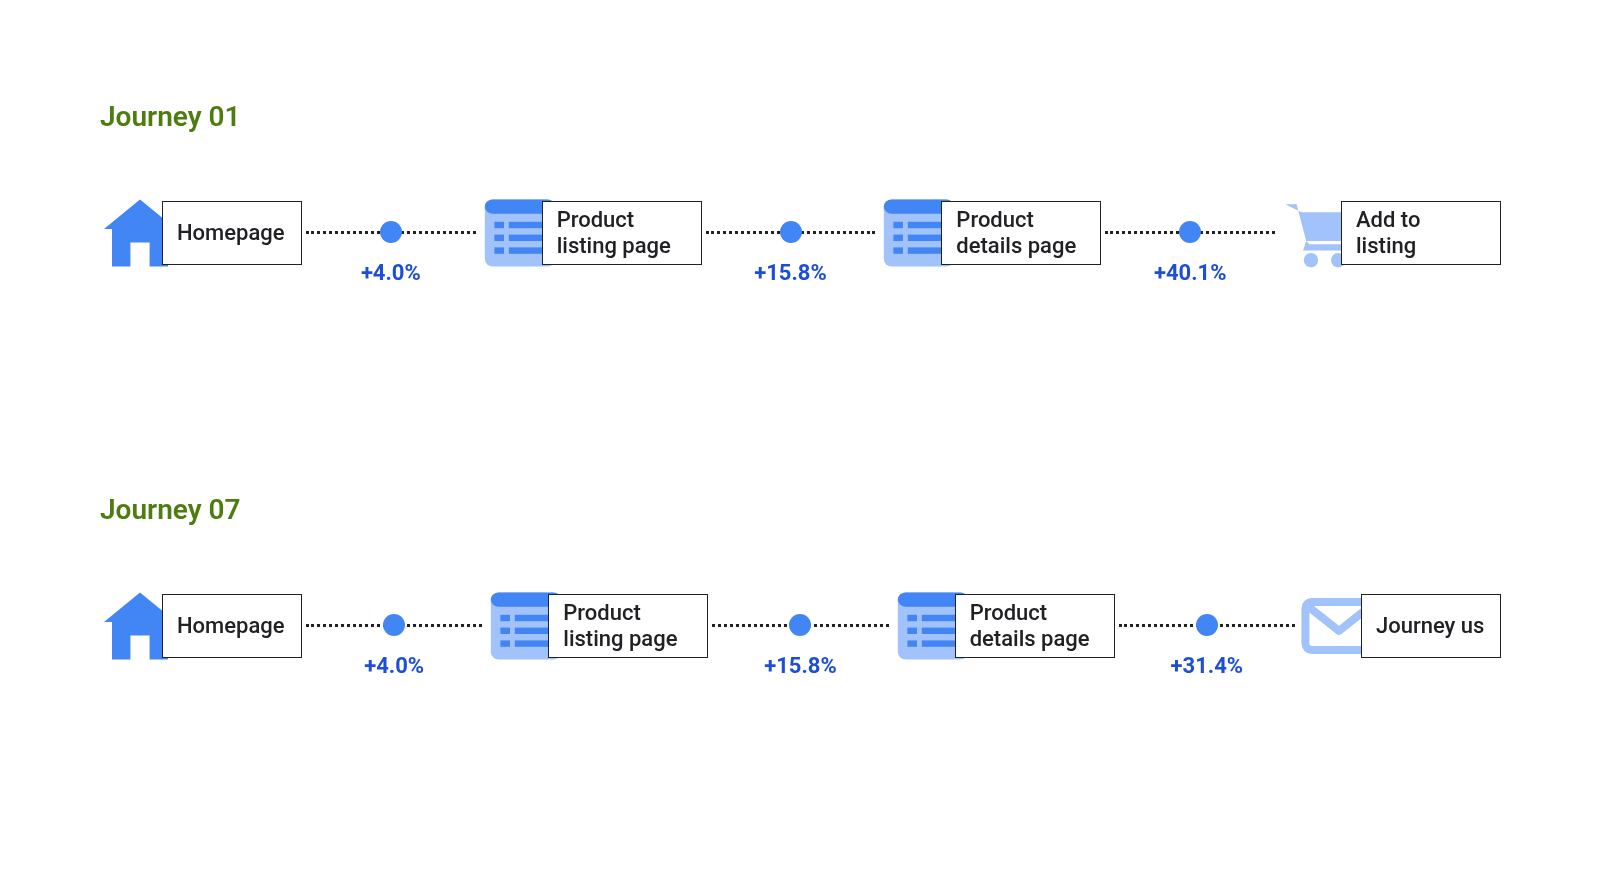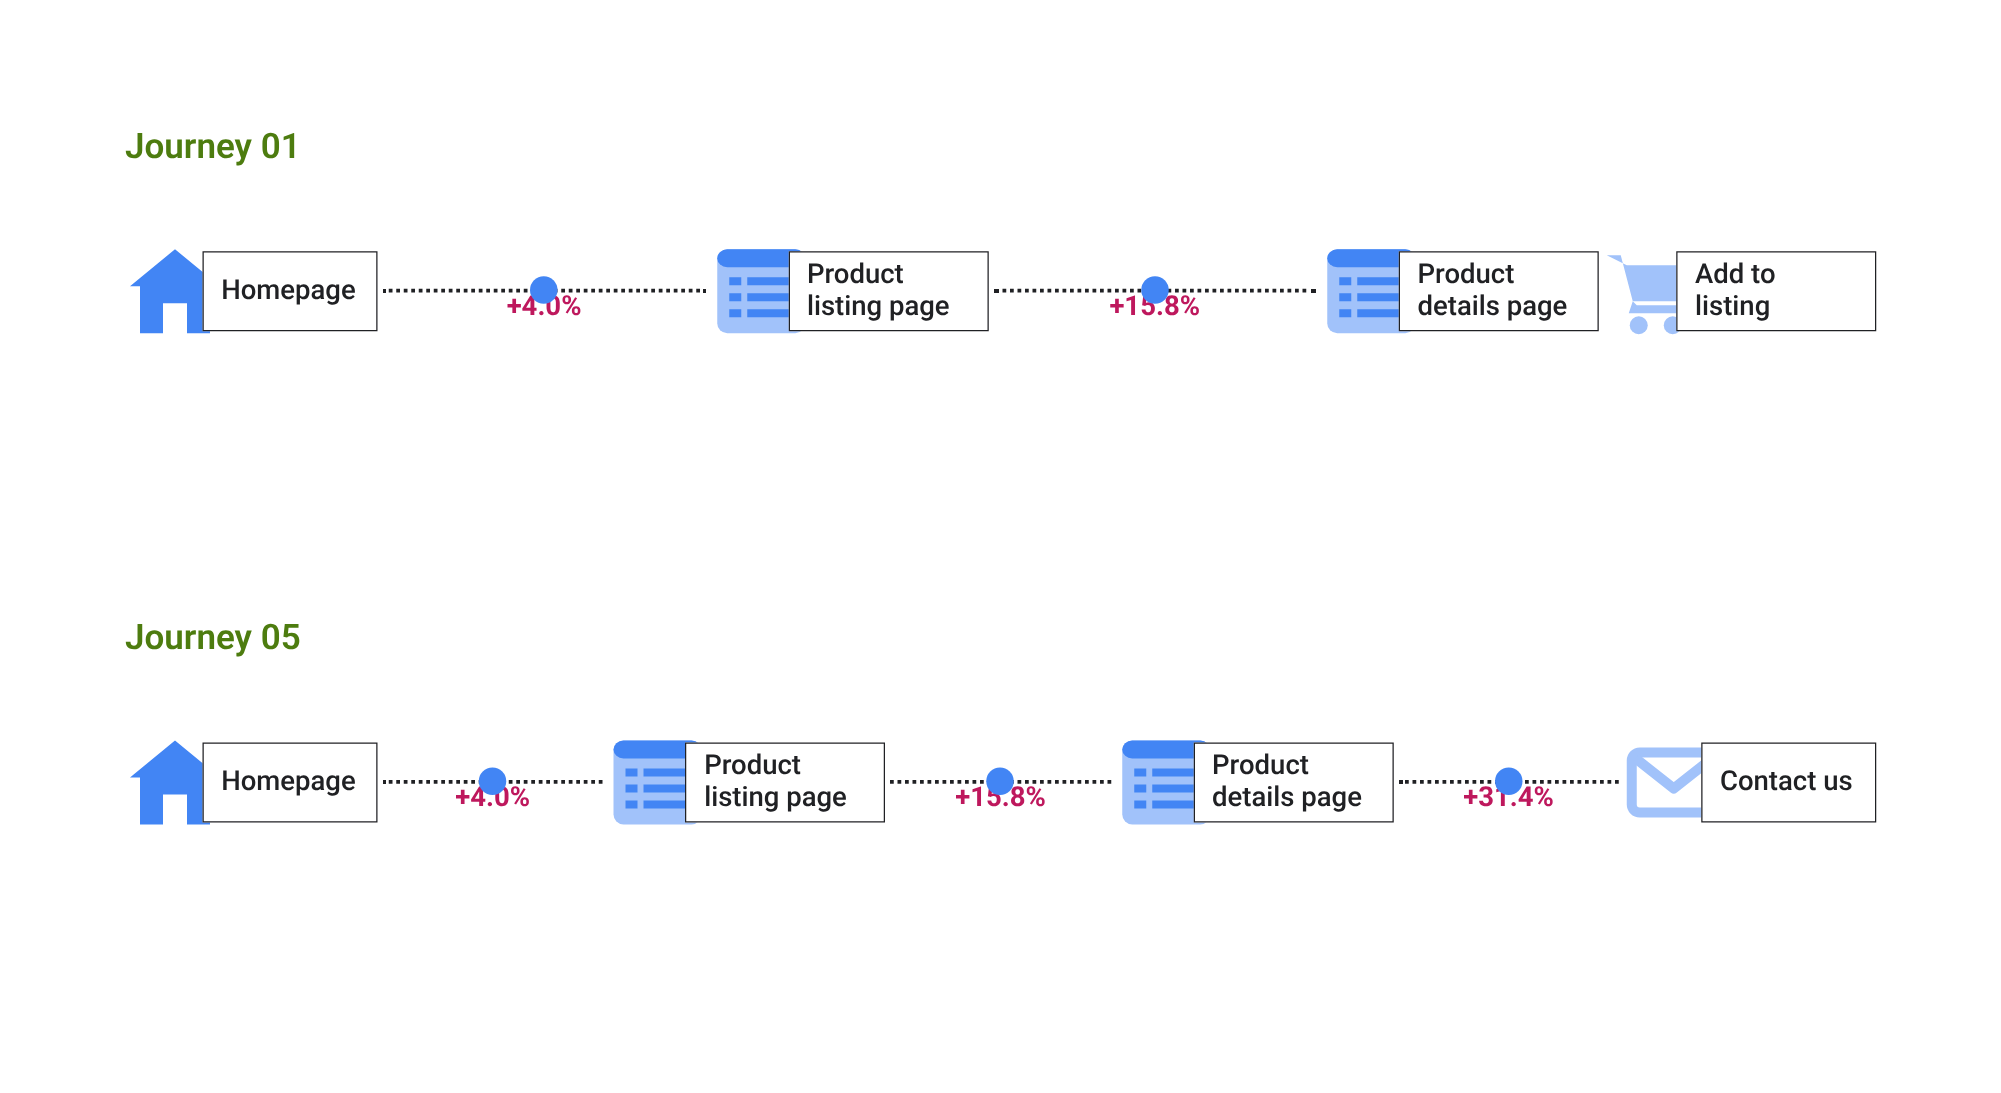--- a/index.html
+++ b/index.html
@@ -78,23 +78,23 @@
     border-radius: 50%;
     position: absolute;
     top: 28px;
     left: 50%;
     transform: translateX(-50%);
     z-index: 1;
   }
   .pct {
     font-size: 22px;
     font-weight: 700;
-    color: #be185d;
+    color: #1d4ed8;
     position: absolute;
-    top: 40px;
+    top: 67px;
     left: 50%;
     transform: translateX(-50%);
     white-space: nowrap;
     text-align: center;
   }
   
   .icon-home svg, .icon-list svg, .icon-cart svg, .icon-mail svg {
     width: 80px; height: 80px;
   }
 </style>
@@ -151,38 +151,43 @@
           <rect x="36" y="36" width="46" height="8" fill="#4285f4"></rect>
           <rect x="18" y="52" width="12" height="8" fill="#4285f4"></rect>
           <rect x="36" y="52" width="46" height="8" fill="#4285f4"></rect>
           <rect x="18" y="68" width="12" height="8" fill="#4285f4"></rect>
           <rect x="36" y="68" width="46" height="8" fill="#4285f4"></rect>
         </svg>
       </div>
       <div class="label-box">Product details page</div>
     </div>
 
+    <div class="connector">
+      <div class="dotted"></div>
+      <div class="dot"></div>
+      <div class="pct">+40.1%</div>
+    </div>
 
     <div class="step">
       <div class="icon-wrap icon-cart">
         <svg viewBox="0 0 100 100">
           <path fill="#a1c2fa" d="M8 14 L22 14 L34 60 L80 60 L92 24 L28 24 Z"></path>
           <path fill="#a1c2fa" d="M34 60 L30 72 L82 72 L82 64 L38 64 Z"></path>
           <circle cx="40" cy="84" r="9" fill="#a1c2fa"></circle>
           <circle cx="74" cy="84" r="9" fill="#a1c2fa"></circle>
         </svg>
       </div>
       <div class="label-box">Add to listing</div>
     </div>
 
   </div>
 </div>
 
 <div class="journey">
-  <div class="journey-title">Journey 05</div>
+  <div class="journey-title">Journey 07</div>
   <div class="flow">
 
     <div class="step">
       <div class="icon-wrap icon-home">
         <svg viewBox="0 0 100 100">
             <path fill="#4285f4" d="M50 8 L95 45 L85 45 L85 92 L62 92 L62 62 L38 62 L38 92 L15 92 L15 45 L5 45 Z"></path>
           </svg>
       </div>
       <div class="label-box">Homepage</div>
     </div>
@@ -237,17 +242,17 @@
       <div class="pct">+31.4%</div>
     </div>
 
     <div class="step">
       <div class="icon-wrap icon-mail">
         <svg viewBox="0 0 100 100">
           <rect x="8" y="20" width="84" height="60" rx="8" fill="none" stroke="#a1c2fa" stroke-width="10"></rect>
           <path d="M12 26 L50 56 L88 26" fill="none" stroke="#a1c2fa" stroke-width="10" stroke-linejoin="round"></path>
         </svg>
       </div>
-      <div class="label-box">Contact us</div>
+      <div class="label-box">Journey us</div>
     </div>
 
   </div>
 </div>
 
 </body></html>

